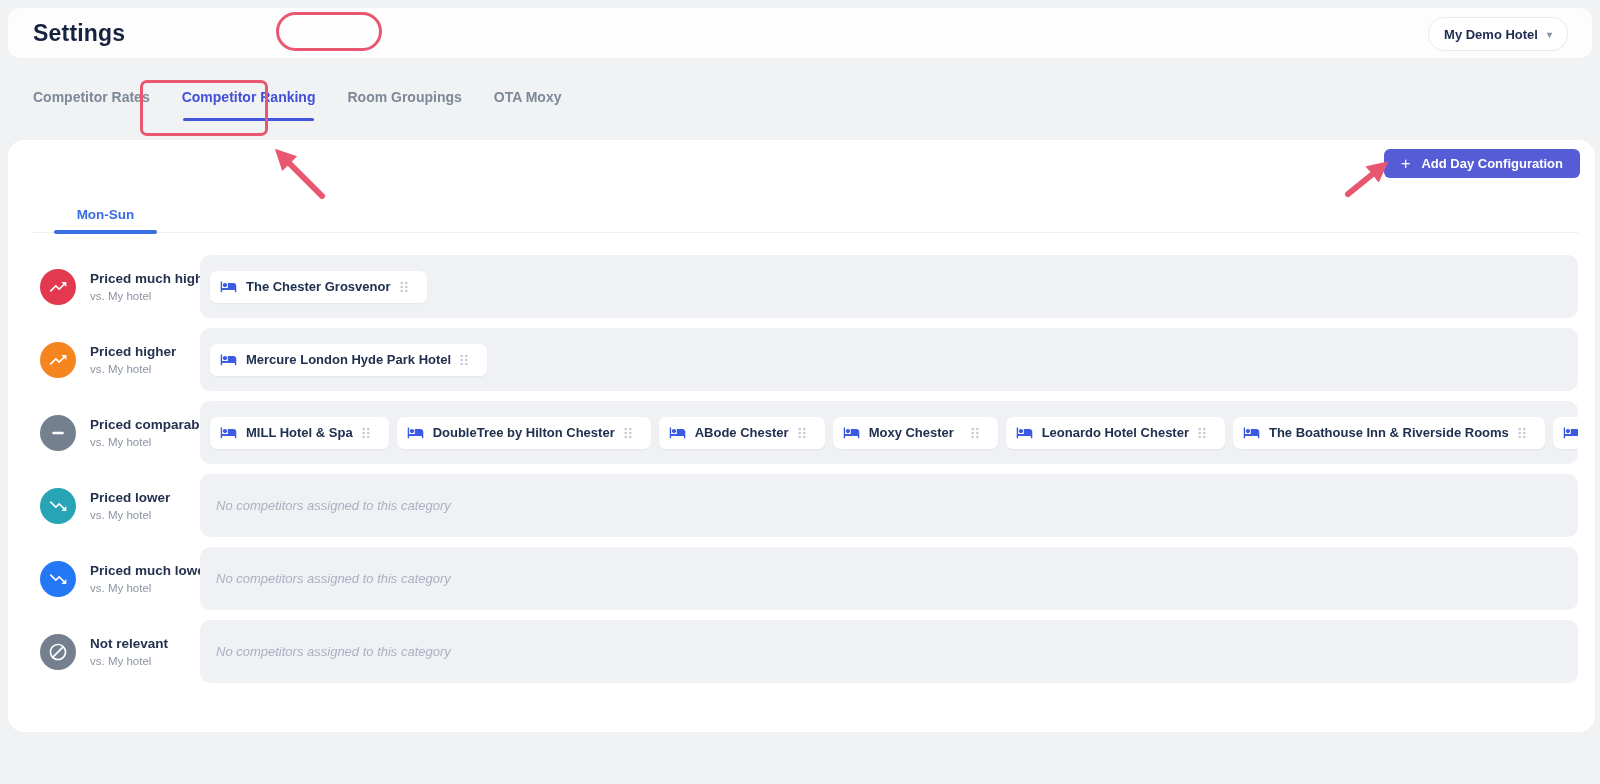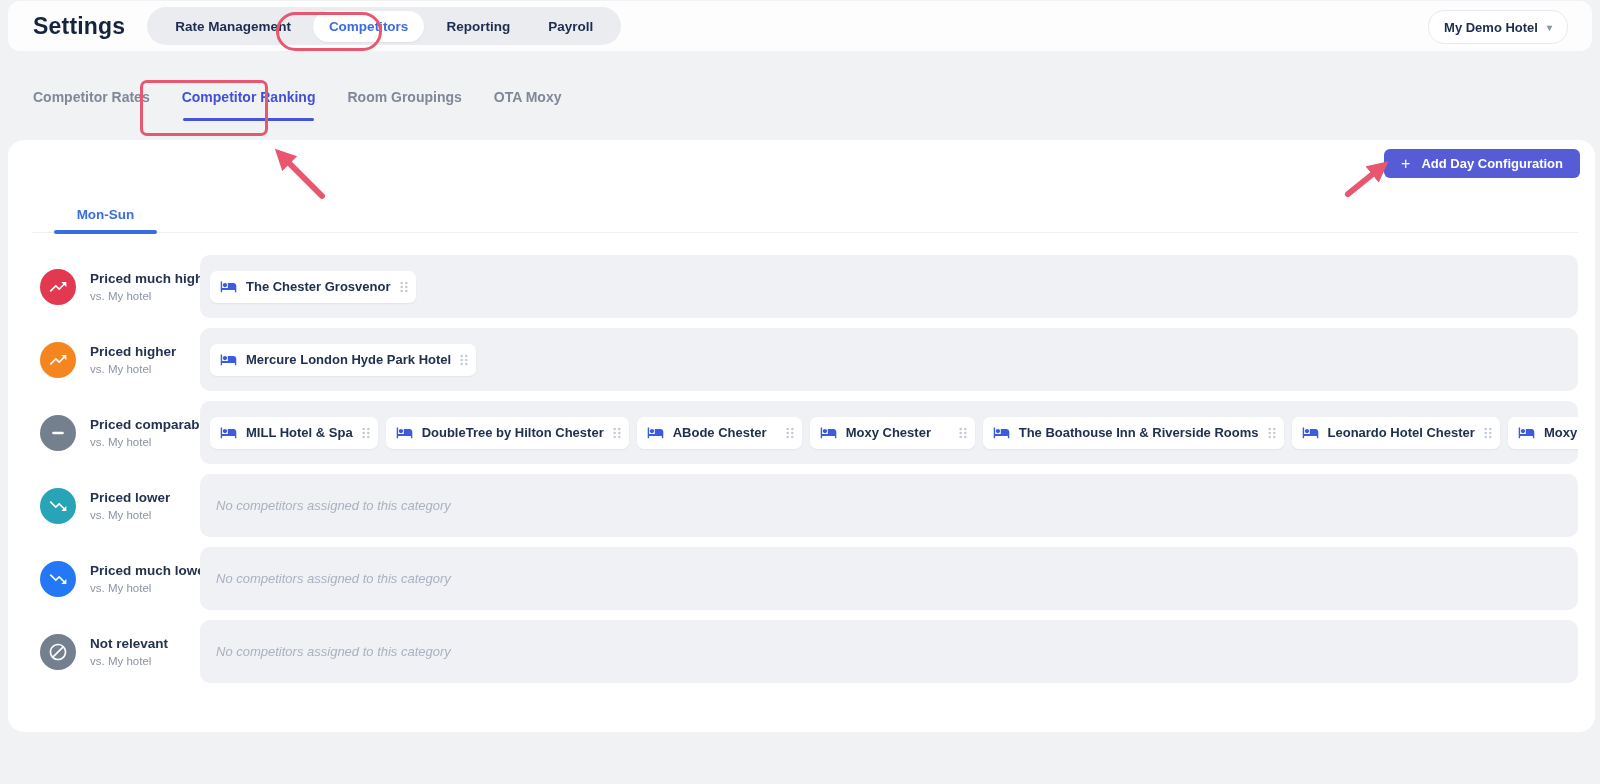--- a/index.html
+++ b/index.html
@@ -6,21 +6,21 @@
   html,body { width:1600px; height:784px; }
   body {
     font-family:"Liberation Sans", sans-serif;
     background:#f1f2f4;
     position:relative;
     overflow:hidden;
     color:#1d2b4f;
   }
   
   .topbar{
-    position:absolute; left:8px; top:1px; width:1584px; height:50px;
+    position:absolute; left:8px; top:8px; width:1584px; height:50px;
     background:#fdfdfe; border-radius:12px;
     display:flex; align-items:center;
   }
   .page-title{ font-size:23px; font-weight:700; color:#15233f; margin-left:25px; letter-spacing:.2px; }
   .pill-tabs{
     margin-left:22px; background:#ebecef; border-radius:22px; height:38px;
     display:flex; align-items:center; padding:0 12px; gap:6px;
   }
   .pill-tab{
     padding:8px 16px; font-size:13.5px; font-weight:600; color:#1d2b4f;
@@ -80,46 +80,40 @@
   .cat-icon{ width:36px; height:36px; border-radius:50%; flex:none; display:flex; align-items:center; justify-content:center; }
   .cat-icon svg{ width:20px; height:20px; display:block; }
   .cat-label{ font-size:13.5px; font-weight:600; color:#25324f; line-height:1.2; white-space:nowrap; }
   .cat-sub{ font-size:11.5px; font-weight:400; color:#8b94a3; margin-top:3px; }
   .panel{
     flex:1; margin-right:17px; background:#f0f1f4; border-radius:10px;
     display:flex; align-items:center; gap:8px; padding:0 10px; overflow:hidden;
   }
   .chip{
     background:#fff; border-radius:7px; height:32px; min-width:165px;
-    padding:0 8px 0 10px; display:flex; align-items:center; gap:9px;
+    padding:0 19px 0 10px; display:flex; align-items:center; gap:9px;
     box-shadow:0 1px 2px rgba(20,30,60,.06); cursor:grab; flex:none;
   }
   .chip-label{ font-size:13px; font-weight:600; color:#20304f; white-space:nowrap; flex:1; }
   .bed svg{ width:17px; height:17px; display:block; }
   .handle{ display:flex; align-items:center; }
   .handle svg{ display:block; }
   .empty{ font-size:13px; font-style:italic; color:#a9b1c2; padding-left:6px; }
 
   
   .ann{ position:absolute; border:3.5px solid #e8576f; pointer-events:none; background:transparent; }
   #ann-competitors{ left:276px; top:12px; width:106px; height:39px; border-radius:20px; }
   #ann-ranking{ left:140px; top:80px; width:128px; height:56px; border-radius:7px; }
   .arrows{ position:absolute; left:0; top:0; width:1600px; height:784px; pointer-events:none; }
 </style>
 </head>
 <body>
 
 <header class="topbar">
   <h1 class="page-title">Settings</h1>
-  <nav class="pill-tabs">
-      <div class="pill-tab">Rate Management</div>
-      <div class="pill-tab active">Competitors</div>
-      <div class="pill-tab">Reporting</div>
-      <div class="pill-tab">Payroll</div>
-    </nav>
   <div class="hotel-select">
     <span>My Demo Hotel</span>
     <span class="chev">▾</span>
   </div>
 </header>
 
 <nav class="subtabs">
     <div class="subtab">Competitor Rates</div>
     <div class="subtab active">Competitor Ranking</div>
     <div class="subtab">Room Groupings</div>
@@ -297,41 +291,41 @@
                 </g>
               </svg>
             </span>
           </div>
           <div class="chip">
             <span class="bed">
               <svg viewBox="0 0 24 24">
                 <path fill="#3b5be0" d="M7 13c1.66 0 3-1.34 3-3S8.66 7 7 7s-3 1.34-3 3 1.34 3 3 3zm12-6h-8v7H3V5H1v15h2v-3h18v3h2v-9c0-2.21-1.79-4-4-4z"></path>
               </svg>
             </span>
+            <span class="chip-label">Leonardo Hotel Chester</span>
+            <span class="handle">
+              <svg width="8" height="12" viewBox="0 0 8 12">
+                <g fill="#c5cbd5">
+                  <circle cx="1.7" cy="2" r="1.3"></circle>
+                  <circle cx="6.3" cy="2" r="1.3"></circle>
+                  <circle cx="1.7" cy="6" r="1.3"></circle>
+                  <circle cx="6.3" cy="6" r="1.3"></circle>
+                  <circle cx="1.7" cy="10" r="1.3"></circle>
+                  <circle cx="6.3" cy="10" r="1.3"></circle>
+                </g>
+              </svg>
+            </span>
+          </div>
+          <div class="chip">
+            <span class="bed">
+              <svg viewBox="0 0 24 24">
+                <path fill="#3b5be0" d="M7 13c1.66 0 3-1.34 3-3S8.66 7 7 7s-3 1.34-3 3 1.34 3 3 3zm12-6h-8v7H3V5H1v15h2v-3h18v3h2v-9c0-2.21-1.79-4-4-4z"></path>
+              </svg>
+            </span>
             <span class="chip-label">The Boathouse Inn &amp; Riverside Rooms</span>
-            <span class="handle">
-              <svg width="8" height="12" viewBox="0 0 8 12">
-                <g fill="#c5cbd5">
-                  <circle cx="1.7" cy="2" r="1.3"></circle>
-                  <circle cx="6.3" cy="2" r="1.3"></circle>
-                  <circle cx="1.7" cy="6" r="1.3"></circle>
-                  <circle cx="6.3" cy="6" r="1.3"></circle>
-                  <circle cx="1.7" cy="10" r="1.3"></circle>
-                  <circle cx="6.3" cy="10" r="1.3"></circle>
-                </g>
-              </svg>
-            </span>
-          </div>
-          <div class="chip">
-            <span class="bed">
-              <svg viewBox="0 0 24 24">
-                <path fill="#3b5be0" d="M7 13c1.66 0 3-1.34 3-3S8.66 7 7 7s-3 1.34-3 3 1.34 3 3 3zm12-6h-8v7H3V5H1v15h2v-3h18v3h2v-9c0-2.21-1.79-4-4-4z"></path>
-              </svg>
-            </span>
-            <span class="chip-label">Leonardo Hotel Chester</span>
             <span class="handle">
               <svg width="8" height="12" viewBox="0 0 8 12">
                 <g fill="#c5cbd5">
                   <circle cx="1.7" cy="2" r="1.3"></circle>
                   <circle cx="6.3" cy="2" r="1.3"></circle>
                   <circle cx="1.7" cy="6" r="1.3"></circle>
                   <circle cx="6.3" cy="6" r="1.3"></circle>
                   <circle cx="1.7" cy="10" r="1.3"></circle>
                   <circle cx="6.3" cy="10" r="1.3"></circle>
                 </g>

